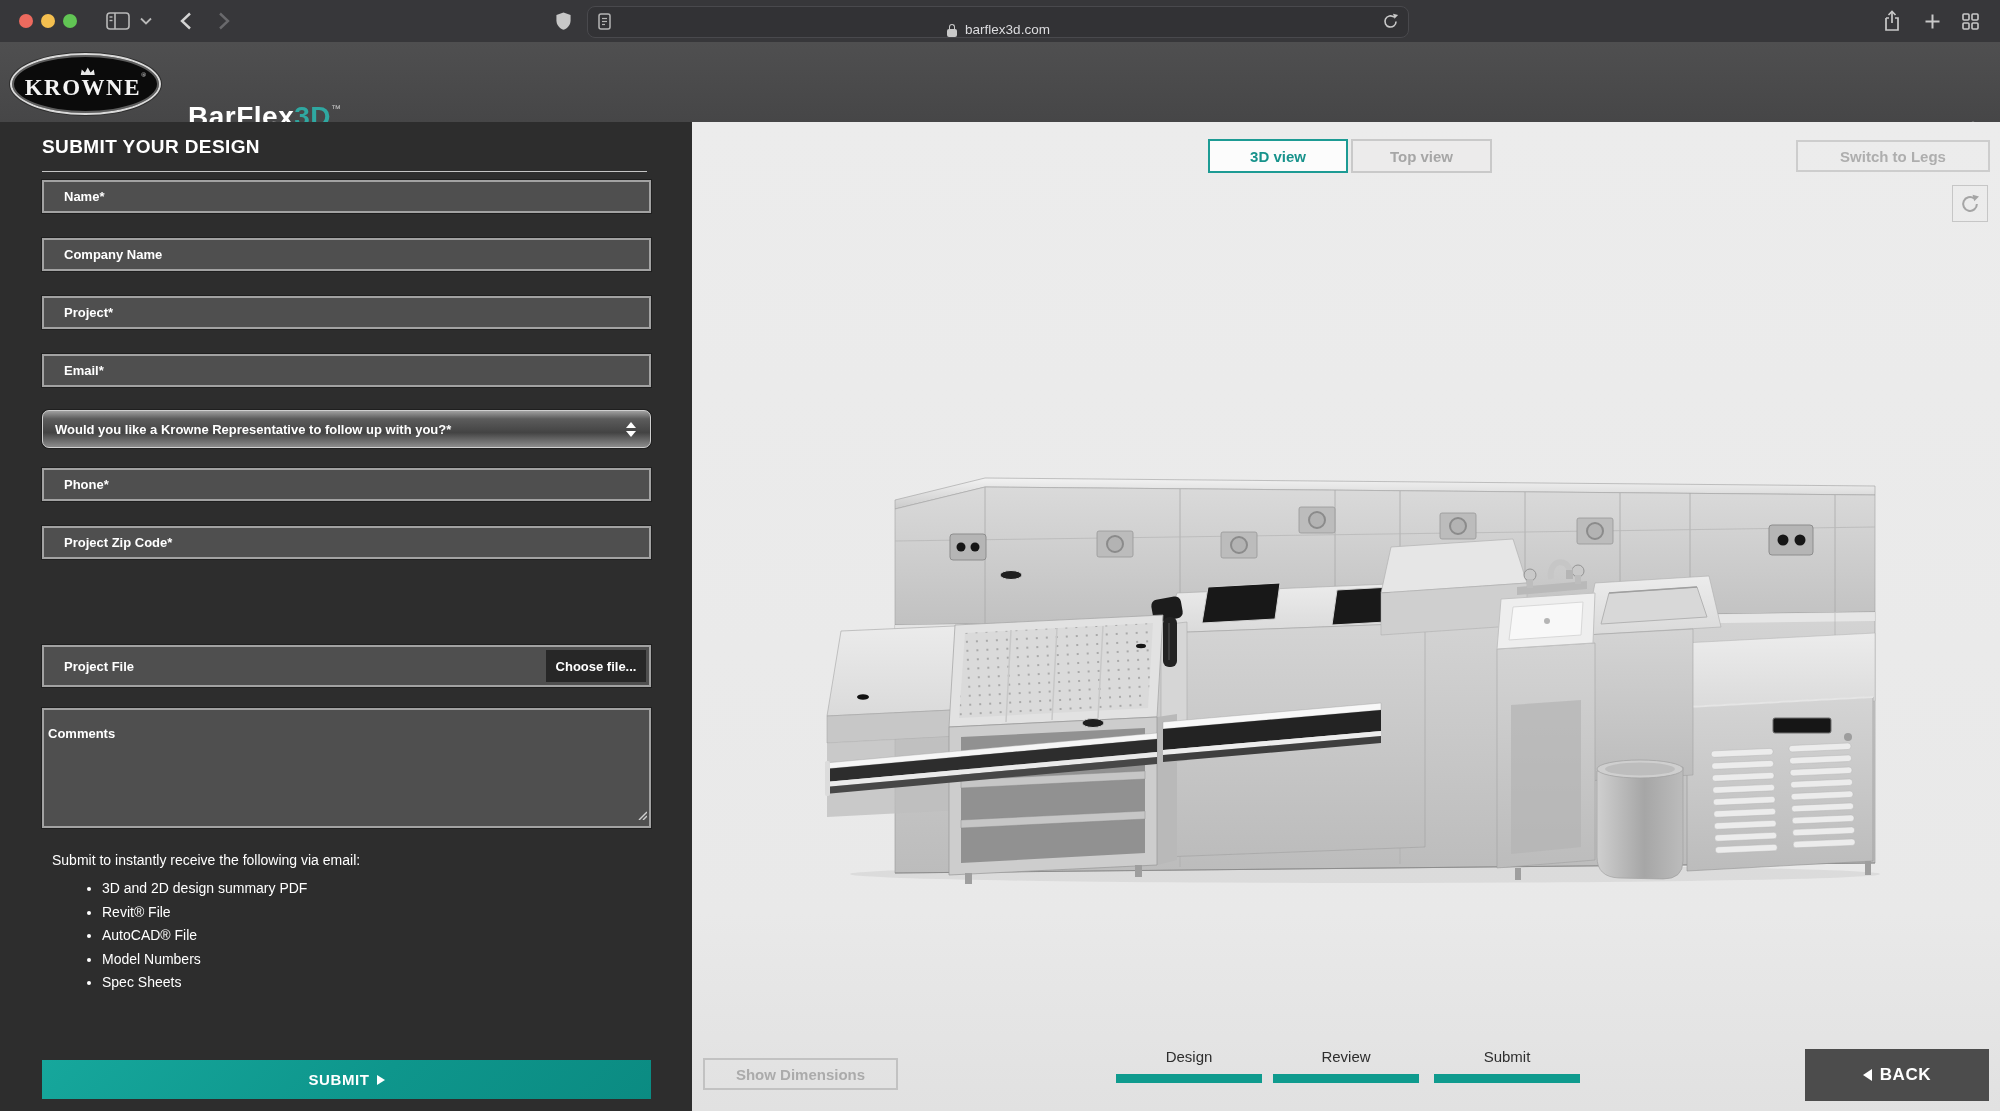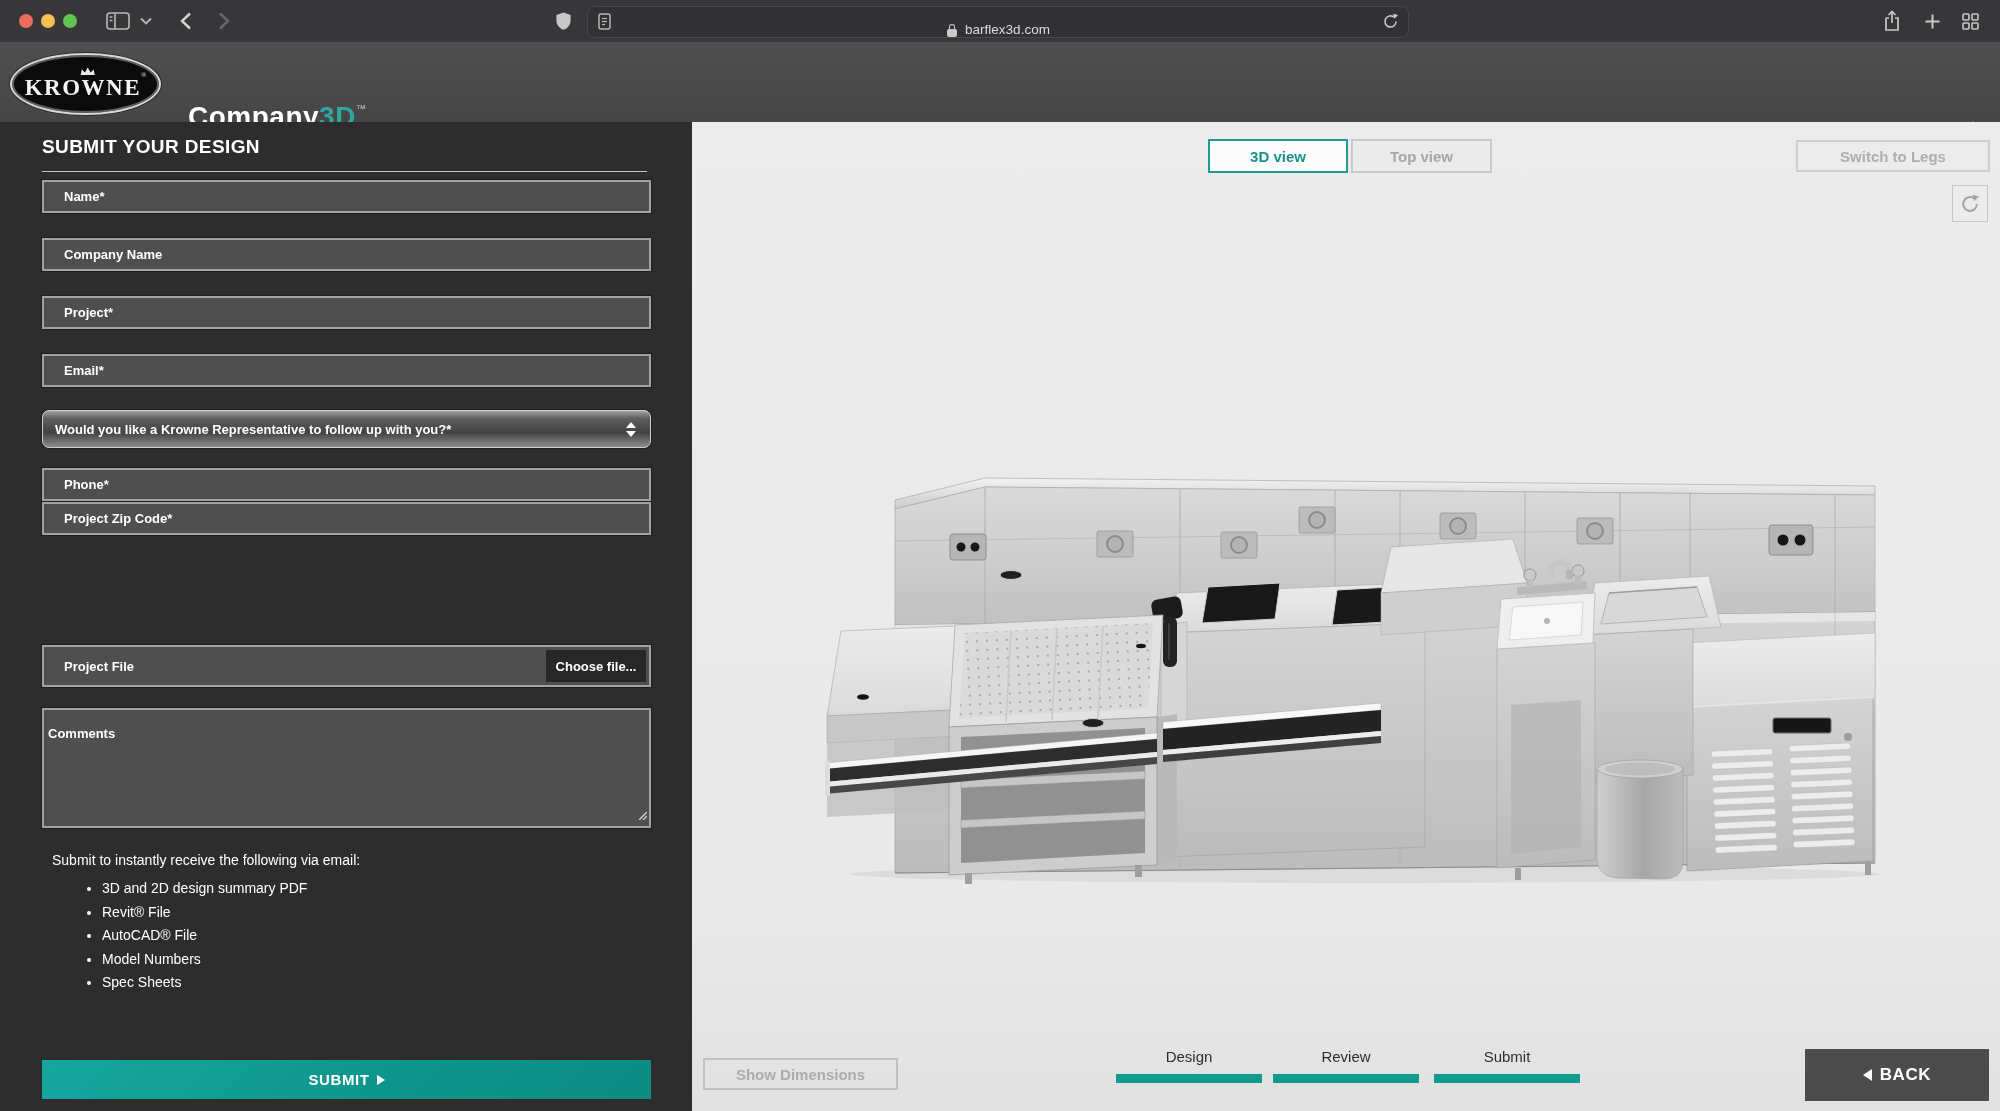--- a/index.html
+++ b/index.html
@@ -182,21 +182,21 @@
   <div class="appheader">
     <div class="logo-oval">
       <span class="logo-crown">
         <svg width="16" height="9" viewBox="0 0 16 9">
             <polygon points="1,8 2,2.5 5.2,5.5 8,0.5 10.8,5.5 14,2.5 15,8" fill="#e9e9e9"></polygon>
           </svg>
       </span>
       <span class="logo-text"><span>KROWNE</span><span class="logo-reg">®</span></span>
     </div>
     <div class="brandname">
-      <span class="w">Company</span><span class="t">3D</span><span class="tm">™</span>
+      <span class="w">BarFlex</span><span class="t">3D</span><span class="tm">™</span>
     </div>
     <div class="help-btn">
         <span>?</span>
       </div>
     <div class="gear-btn">
       <svg viewBox="0 0 24 24" width="26" height="26">
           <g fill="#8f8f8f">
             <circle cx="12" cy="12" r="6.5"></circle>
             <g>
               <rect x="10.6" y="0.5" width="2.8" height="5.5" rx="1.2"></rect>
@@ -225,21 +225,21 @@
 
     <div class="sel" style="top:288px">
       <span>Would you like a Krowne Representative to follow up with you?*</span>
       <span class="updown">
           <span class="tri-up"></span>
           <span class="tri-dn"></span>
         </span>
     </div>
 
     <input class="fld" style="top: 346px;" placeholder="Phone*">
-    <input class="fld" style="top: 380px;" placeholder="Project Zip Code*">
+    <input class="fld" style="top: 404px;" placeholder="Project Zip Code*">
 
 
     <div class="filerow">
       <span class="ph">Project File</span>
       <button class="choosefile">Choose file...</button>
     </div>
 
     <div class="cmtwrap">
       <textarea class="cmt" placeholder="Comments" style=""></textarea>
       <span class="grip">

